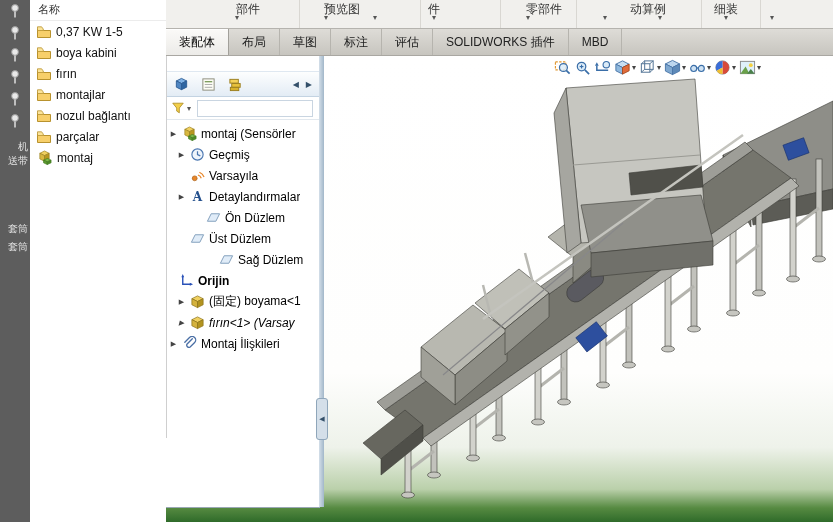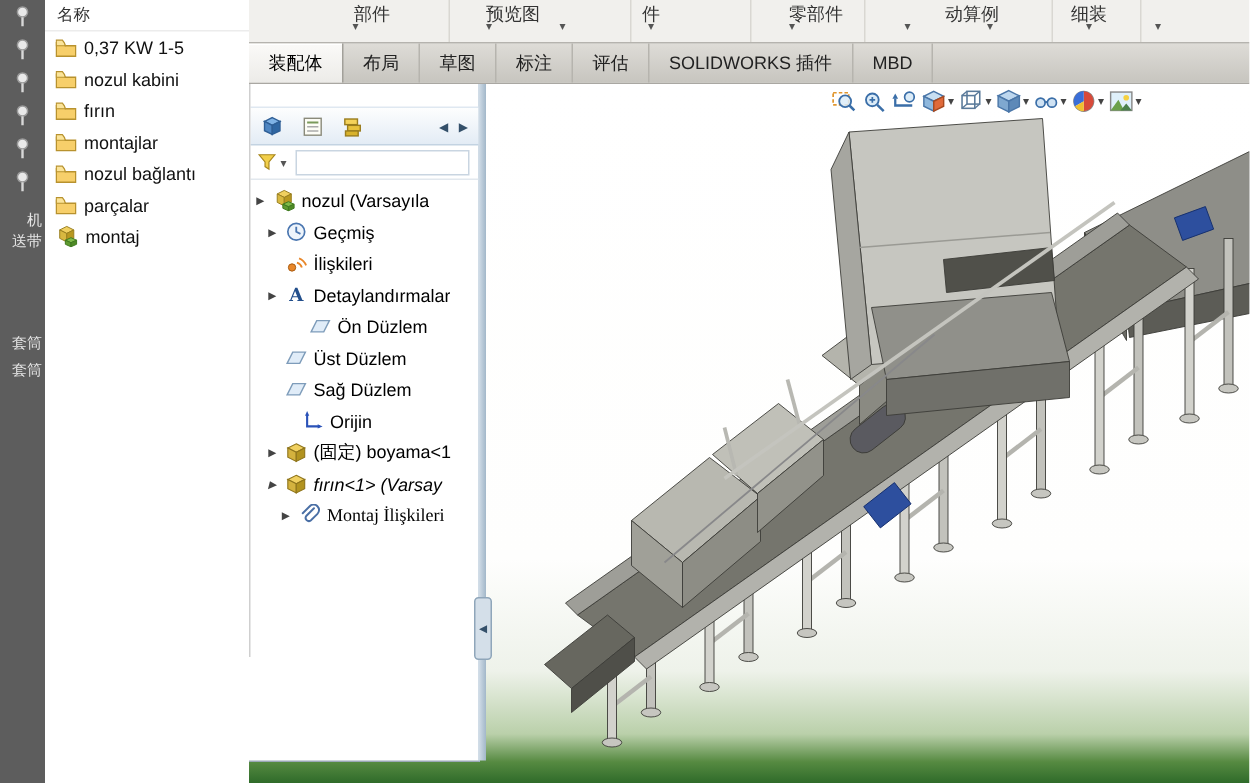--- a/index.html
+++ b/index.html
@@ -110,21 +110,21 @@
         </span>
         <span class="file-label">0,37 KW 1-5</span>
       </div>
       <div class="file-row">
         <span class="icon">
           <svg width="14" height="12" viewBox="0 0 14 12">
             <path d="M0.5 2.5 L5 2.5 L6.5 4.5 L13.5 4.5 L13.5 11.5 L0.5 11.5 Z" fill="#f7cf6a" stroke="#b8922e"></path>
             <path d="M0.5 2.5 L0.5 0.8 L4.6 0.8 L6 2.7 L6.5 4.5 L0.5 4.5 Z" fill="#fbe49a" stroke="#b8922e" stroke-width="0.8"></path>
           </svg>
         </span>
-        <span class="file-label">nozul kabini</span>
+        <span class="file-label">boya kabini</span>
       </div>
       <div class="file-row">
         <span class="icon">
           <svg width="14" height="12" viewBox="0 0 14 12">
             <path d="M0.5 2.5 L5 2.5 L6.5 4.5 L13.5 4.5 L13.5 11.5 L0.5 11.5 Z" fill="#f7cf6a" stroke="#b8922e"></path>
             <path d="M0.5 2.5 L0.5 0.8 L4.6 0.8 L6 2.7 L6.5 4.5 L0.5 4.5 Z" fill="#fbe49a" stroke="#b8922e" stroke-width="0.8"></path>
           </svg>
         </span>
         <span class="file-label">fırın</span>
       </div>
@@ -435,42 +435,42 @@
         <span class="icon">
           <svg width="15" height="15" viewBox="0 0 16 16">
             <polygon points="8,1 13,3.5 8,6 3,3.5" fill="#f0d060" stroke="#997f1f" stroke-width="0.7"></polygon>
             <polygon points="3,3.5 8,6 8,12 3,9.5" fill="#d8b840" stroke="#997f1f" stroke-width="0.7"></polygon>
             <polygon points="13,3.5 8,6 8,12 13,9.5" fill="#b89820" stroke="#997f1f" stroke-width="0.7"></polygon>
             <polygon points="11,9 15,10.8 11,12.6 7,10.8" fill="#7fba4a" stroke="#3f7a1f" stroke-width="0.7"></polygon>
             <polygon points="7,10.8 11,12.6 11,15.5 7,13.7" fill="#5f9a30" stroke="#3f7a1f" stroke-width="0.7"></polygon>
             <polygon points="15,10.8 11,12.6 11,15.5 15,13.7" fill="#4f8a25" stroke="#3f7a1f" stroke-width="0.7"></polygon>
           </svg>
         </span>
-        <span class="tree-label">nozul (Varsayıla</span>
+        <span class="tree-label">montaj (Sensörler</span>
       </div>
       <div class="tree-row" style="padding-left: 11px;">
         <span class="tw-arrow">▶</span>
         <span class="icon">
           <svg width="15" height="15" viewBox="0 0 16 16">
             <circle cx="8" cy="8" r="6" fill="#eef4fb" stroke="#4a76b0" stroke-width="1.2"></circle>
             <path d="M8 4.5 L8 8 L11 9.5" fill="none" stroke="#4a76b0" stroke-width="1.3"></path>
           </svg>
         </span>
         <span class="tree-label">Geçmiş</span>
       </div>
       <div class="tree-row" style="padding-left: 11px;">
         <span class="tw-arrow"></span>
         <span class="icon">
           <svg width="15" height="15" viewBox="0 0 16 16">
             <circle cx="5" cy="11" r="2.6" fill="#e8872a" stroke="#a85a10" stroke-width="0.7"></circle>
             <path d="M8.5 7.5 A5.5 5.5 0 0 1 12 11" fill="none" stroke="#e8872a" stroke-width="1.3"></path>
             <path d="M10 4.5 A9 9 0 0 1 15 9.5" fill="none" stroke="#e8872a" stroke-width="1.3"></path>
           </svg>
         </span>
-        <span class="tree-label">İlişkileri</span>
+        <span class="tree-label">Varsayıla</span>
       </div>
       <div class="tree-row" style="padding-left: 11px;">
         <span class="tw-arrow">▶</span>
         <span class="icon">
           <svg width="15" height="15" viewBox="0 0 16 16">
             <text x="8" y="12.5" text-anchor="middle" font-size="13" font-weight="bold" font-family="DejaVu Serif, serif" fill="#234f8c">A</text>
           </svg>
         </span>
         <span class="tree-label">Detaylandırmalar</span>
       </div>
@@ -485,30 +485,30 @@
       </div>
       <div class="tree-row" style="padding-left: 11px; text-align: right;">
         <span class="tw-arrow"></span>
         <span class="icon">
           <svg width="15" height="15" viewBox="0 0 16 16">
             <polygon points="1.5,12 5.5,4 14.5,4 10.5,12" fill="#dbe9f7" fill-opacity="0.85" stroke="#7e9cba" stroke-width="1"></polygon>
           </svg>
         </span>
         <span class="tree-label">Üst Düzlem</span>
       </div>
-      <div class="tree-row" style="padding-left: 11px;">
+      <div class="tree-row" style=" margin-left: 40px;">
         <span class="tw-arrow"></span>
         <span class="icon">
           <svg width="15" height="15" viewBox="0 0 16 16">
             <polygon points="1.5,12 5.5,4 14.5,4 10.5,12" fill="#dbe9f7" fill-opacity="0.85" stroke="#7e9cba" stroke-width="1"></polygon>
           </svg>
         </span>
         <span class="tree-label">Sağ Düzlem</span>
       </div>
-      <div class="tree-row" style="padding-left: 22px;">
+      <div class="tree-row" style="padding-left: 0; font-weight: bold;">
         <span class="tw-arrow"></span>
         <span class="icon">
           <svg width="15" height="15" viewBox="0 0 16 16">
             <path d="M4 3.5 L4 12 L13 12" fill="none" stroke="#2a52b8" stroke-width="1.5"></path>
             <polygon points="4,1 2.5,4.5 5.5,4.5" fill="#2a52b8"></polygon>
             <polygon points="15,12 11.5,10.5 11.5,13.5" fill="#2a52b8"></polygon>
           </svg>
         </span>
         <span class="tree-label">Orijin</span>
       </div>
@@ -527,21 +527,21 @@
         <span class="tw-arrow">▶</span>
         <span class="icon">
           <svg width="15" height="15" viewBox="0 0 16 16">
             <polygon points="8,2 14,5 8,8 2,5" fill="#f0d060" stroke="#8f751c" stroke-width="0.8"></polygon>
             <polygon points="2,5 8,8 8,14.5 2,11.5" fill="#d4b23e" stroke="#8f751c" stroke-width="0.8"></polygon>
             <polygon points="14,5 8,8 8,14.5 14,11.5" fill="#b2931f" stroke="#8f751c" stroke-width="0.8"></polygon>
           </svg>
         </span>
         <span class="tree-label">fırın&lt;1&gt; (Varsay</span>
       </div>
-      <div class="tree-row" style="padding-left: 20px; font-family: Liberation Serif, serif;">
+      <div class="tree-row" style="padding-left: 3px;">
         <span class="tw-arrow">▶</span>
         <span class="icon">
           <svg width="15" height="15" viewBox="0 0 16 16">
             <path d="M11 3 L5.5 8.5 A2.3 2.3 0 0 0 8.7 11.7 L13.5 7 A3.8 3.8 0 0 0 8 1.6 L3 6.6" fill="none" stroke="#4a6fa5" stroke-width="1.4" stroke-linecap="round"></path>
           </svg>
         </span>
         <span class="tree-label">Montaj İlişkileri</span>
       </div>
     </div>
 </div>

